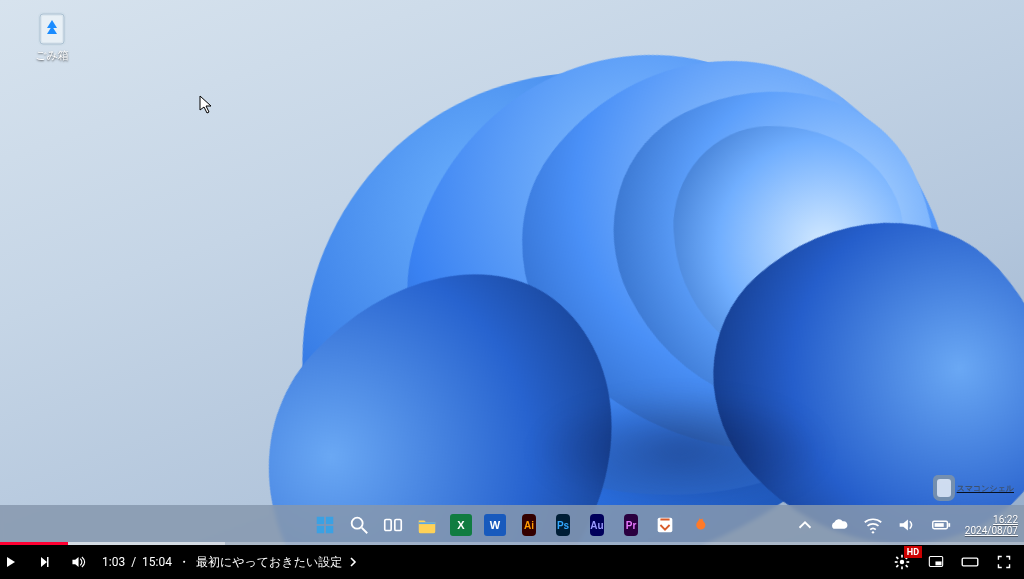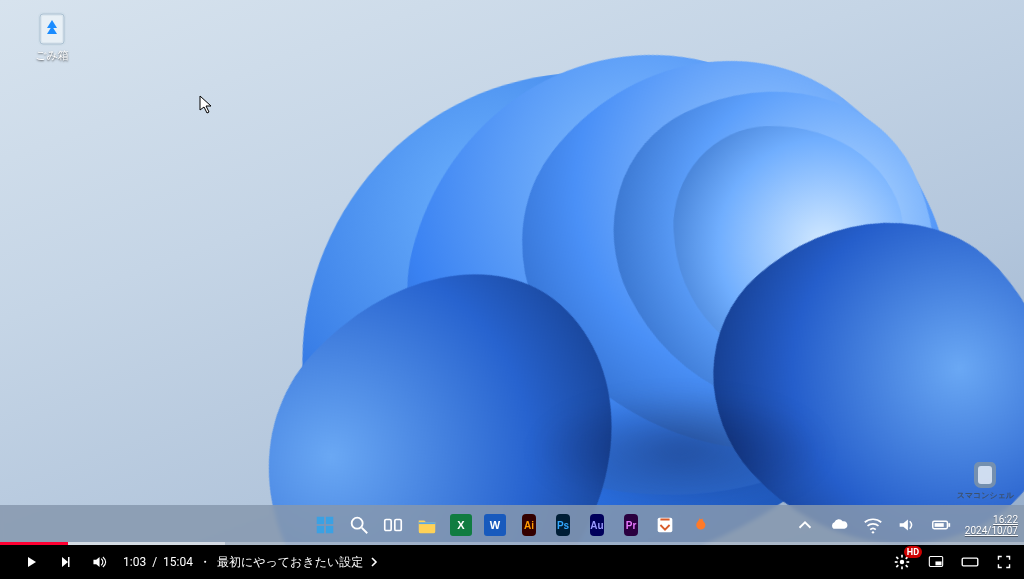--- a/index.html
+++ b/index.html
@@ -85,22 +85,23 @@
     position: absolute;
     left: 199px; top: 95px;
     width: 16px; height: 20px;
     pointer-events: none;
   }
 
   
   .watermark-mini {
     position: absolute;
     right: 10px; bottom: 44px;
-    display:flex; flex-direction:column; align-items:center; gap:2px;
+    display:flex; align-items:center; gap:2px;
     opacity:.85;
+    text-decoration:underline;
   }
   .watermark-mini .wm-glyph{
     width:22px; height:26px;
     background:#7f94a8; border-radius:5px 5px 7px 7px;
     position:relative;
   }
   .watermark-mini .wm-glyph::before{
     content:""; position:absolute; left:4px; top:4px; width:14px; height:18px;
     background:#e9eff5; border-radius:3px;
   }
@@ -167,31 +168,31 @@
     left:0; bottom:0;
     width:100%; height:34px;
     display:flex;
     align-items:center;
     color:#fff;
     font-size:12px;
     background: linear-gradient(to top, rgba(0,0,0,.28), rgba(0,0,0,0));
     z-index:5;
   }
   .yt-left, .yt-right{ display:flex; align-items:center; }
-  .yt-left{ padding-left:21px; gap:14px; }
+  .yt-left{ padding-left:0; gap:14px; }
   .yt-right{ margin-left:auto; padding-right:10px; gap:14px; }
   .yt-btn{
     width:20px; height:20px;
     display:flex; align-items:center; justify-content:center;
     cursor:pointer;
   }
   .yt-timechap{ display:flex; align-items:center; gap:6px; white-space:nowrap; }
   .yt-badge{
     background:#cc0000; color:#fff; font-size:9px; font-weight:700;
-    border-radius:6px; padding:1px 3px;
+    border-radius:0; padding:1px 3px;
   }
   svg{ display:block; }
 </style>
 </head>
 <body>
 
 <div class="video-frame">
 
   <div class="bloom">
     <div class="petal p1"></div>
@@ -332,21 +333,21 @@
           <span>
             <svg width="22" height="22" viewBox="0 0 24 24">
               <rect x="3" y="8" width="16" height="8" rx="1.5" fill="none" stroke="#fff" stroke-width="1.6"></rect>
               <rect x="20" y="10" width="2" height="4" fill="#fff"></rect>
               <rect x="5" y="10" width="10" height="4" fill="#fff"></rect>
             </svg>
           </span>
         </div>
         <div class="clock">
           <div>16:22</div>
-          <div>2024/10/07</div>
+          <div>2024/08/07</div>
         </div>
       </div>
   </div>
 </div>
 
 <div class="yt-progress">
   <div class="loaded" id="yt-loaded" style="width: 22%;"></div>
   <div class="played" id="yt-played" style="width: 6.6%;"></div>
 </div>
 

